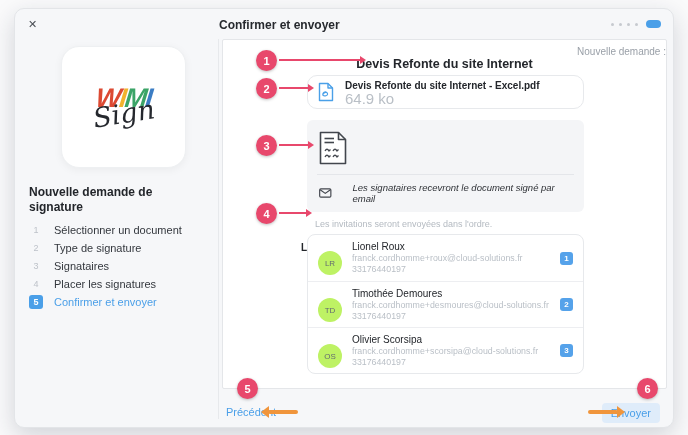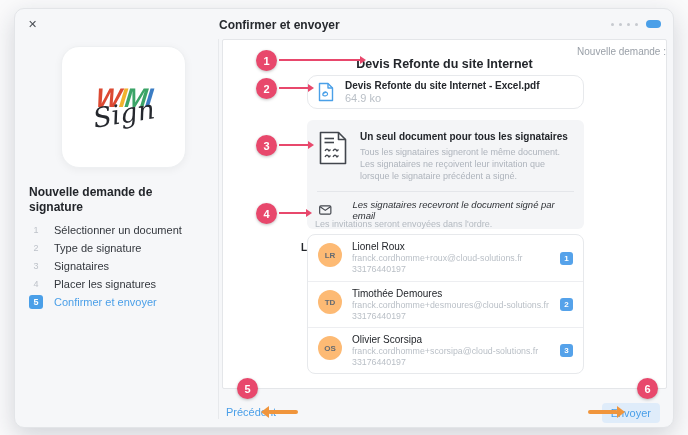--- a/index.html
+++ b/index.html
@@ -72,21 +72,21 @@
   .req-label { position:absolute; left:0; right:0; top:6px; text-align:right; font-size:10px; color:#9aa0a8; }
   .req-title { position:absolute; left:0; right:0; top:17px; text-align:center; font-size:12.5px; font-weight:bold; color:#23262b; }
 
   .doc-card {
     position:absolute; left:84px; top:35px; width:277px; height:34px;
     border:1px solid #e7e9ec; border-radius:10px; background:#fff;
     display:flex; align-items:center; padding:0 10px; gap:11px;
   }
   .doc-meta { display:flex; flex-direction:column; line-height:11px; }
   .doc-name { font-size:10px; font-weight:bold; color:#23262b; white-space:nowrap; }
-  .doc-size { font-size:11px; color:#b9bfc6; margin-top:2px; }
+  .doc-size { font-size:15px; color:#b9bfc6; margin-top:2px; }
 
   .info-box {
     position:absolute; left:84px; top:80px; width:277px;
     background:#f4f5f7; border-radius:6px;
   }
   .info-top { display:flex; gap:13px; padding:11px 12px 9px 12px; }
   .info-texts { flex:1; }
   .info-title { font-size:10px; font-weight:bold; color:#23262b; margin-bottom:4px; }
   .info-desc { font-size:9px; color:#aeb4bc; line-height:12px; }
   .info-divider { border-top:1px solid #e4e6ea; margin:0 10px; }
@@ -95,23 +95,23 @@
   .signers-title { position:absolute; left:78px; top:166px; font-size:10px; font-weight:bold; color:#23262b;margin-top:36px; }
   .signers-sub { position:absolute; left:92px; top:179px; font-size:9px; color:#b4bac1; }
 
   .signers-card {
     position:absolute; left:84px; top:194px; width:277px;
     border:1px solid #e7e9ec; border-radius:8px; background:#fff; overflow:hidden;
   }
   .signer { display:flex; align-items:flex-start; padding:6px 10px; height:46px; }
   .signer + .signer { border-top:1px solid #edeef1; }
   .avatar {
-    width:24px; height:24px; border-radius:50%; background:#fdba74; color:#646a71;
-    font-size:8px; font-weight:bold; display:flex; align-items:center; justify-content:center;
-    flex:0 0 24px; margin-right:10px; margin-top:2px;
+    width:24px; height:24px; border-radius:50%; background:#bef264; color:#646a71;
+    font-size:8px; font-weight:normal; display:flex; align-items:center; justify-content:center;
+    flex:0 0 24px; margin-right:10px; margin-top:10px;
   }
   .sg-texts { display:flex; flex-direction:column; }
   .sg-name { font-size:10px; font-weight:normal; color:#23262b; line-height:12px; }
   .sg-email { font-size:8.8px; color:#b9bfc6; line-height:11px; white-space:nowrap; }
   .sg-phone { font-size:8.8px; color:#b9bfc6; line-height:11px; }
   .sg-order {
     margin-left:auto; align-self:center; width:13px; height:13px; border-radius:3px;
     background:#55a2ea; color:#fff; font-size:8px; font-weight:bold;
     display:flex; align-items:center; justify-content:center; flex:0 0 13px;
   }
@@ -226,24 +226,20 @@
       <div class="info-box">
         <div class="info-top">
           <svg width="28" height="34" viewBox="0 0 28 34">
             <path d="M1.5 1.5 h18 l7 7 v24 h-25 z" fill="#fff" stroke="#42464d" stroke-width="1.6" stroke-linejoin="round"></path>
             <path d="M19.5 1.5 v7 h7" fill="none" stroke="#42464d" stroke-width="1.6" stroke-linejoin="round"></path>
             <line x1="5.5" y1="7.5" x2="15" y2="7.5" stroke="#42464d" stroke-width="1.6"></line>
             <line x1="5.5" y1="11.5" x2="15" y2="11.5" stroke="#42464d" stroke-width="1.6"></line>
             <path d="M6 20 q2 -3.5 4 0 l1.5 -1.5 M14 20 q2 -3.5 4 0 l1.5 -1.5" fill="none" stroke="#42464d" stroke-width="1.3"></path>
             <path d="M6 26 q2 -3.5 4 0 l1.5 -1.5 M14 26 q2 -3.5 4 0 l1.5 -1.5" fill="none" stroke="#42464d" stroke-width="1.3"></path>
           </svg>
-          <div class="info-texts">
-            <div class="info-title">Un seul document pour tous les signataires</div>
-            <div class="info-desc">Tous les signataires signeront le même document. Les signataires ne reçoivent leur invitation que lorsque le signataire précédent a signé.</div>
-          </div>
         </div>
         <div class="info-divider"></div>
         <div class="info-email">
           <svg width="13" height="10" viewBox="0 0 13 10">
             <rect x="0.7" y="0.7" width="11.6" height="8.6" rx="1.2" fill="none" stroke="#42464d" stroke-width="1.2"></rect>
             <path d="M1.2 1.6 l5.3 3.8 l5.3 -3.8" fill="none" stroke="#42464d" stroke-width="1.2"></path>
           </svg>
           <span>Les signataires recevront le document signé par email</span>
         </div>
       </div>

